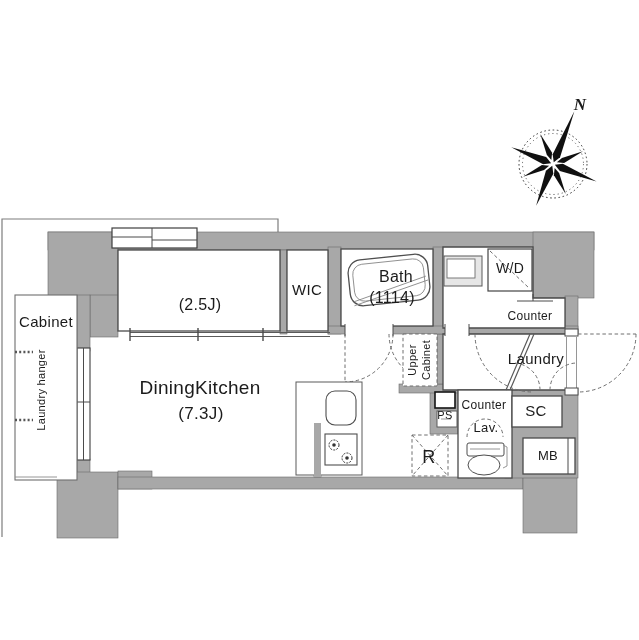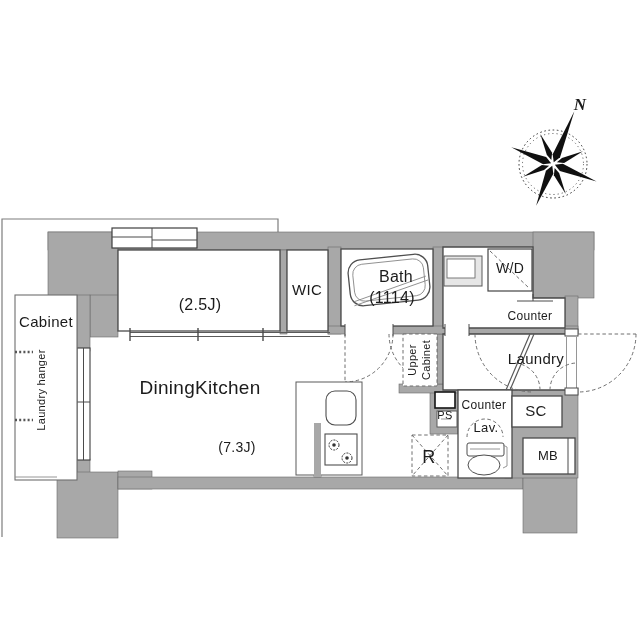--- a/index.html
+++ b/index.html
@@ -188,21 +188,21 @@
   </svg>
 
   <div class="lbl" style="left:200px;top:305px;font-size:16px;">(2.5J)</div>
   <div class="lbl" style="left:307px;top:290px;font-size:15px;">WIC</div>
   <div class="lbl" style="left:396px;top:277px;font-size:16px;">Bath</div>
   <div class="lbl" style="left:392px;top:298px;font-size:16px;">(1114)</div>
   <div class="lbl" style="left:510px;top:269px;font-size:14px;">W/D</div>
   <div class="lbl" style="left:530px;top:317px;font-size:12px;">Counter</div>
   <div class="lbl" style="left:536px;top:359px;font-size:15px;">Laundry</div>
   <div class="lbl" style="left:200px;top:388px;font-size:19px;text-align:center;">DiningKitchen</div>
-  <div class="lbl" style="left:201px;top:448px;font-size:14px;margin-left:36px;">(7.3J)</div>
+  <div class="lbl" style="left:201px;top:414px;font-size:17px;">(7.3J)</div>
   <div class="lbl" style="left:46px;top:322px;font-size:15px;">Cabinet</div>
   <div class="lbl rot" style="left:41px;top:390px;font-size:11px;">Laundry hanger</div>
   <div class="lbl rot two" style="left:420px;top:360px;font-size:11px;"><span>Upper</span><br><span>Cabinet</span></div>
   <div class="lbl" style="left:445px;top:400px;font-size:11px;margin-top:15px;">PS</div>
   <div class="lbl" style="left:484px;top:406px;font-size:12px;">Counter</div>
   <div class="lbl" style="left:486px;top:428px;font-size:13px;">Lav.</div>
   <div class="lbl" style="left:536px;top:411px;font-size:15px;text-align:right;">SC</div>
   <div class="lbl" style="left:548px;top:456px;font-size:13px;">MB</div>
   <div class="lbl" style="left:429px;top:458px;font-size:18px;">R</div>
   <div class="lbl north" style="left:580px;top:105px;font-size:17px;">N</div>

